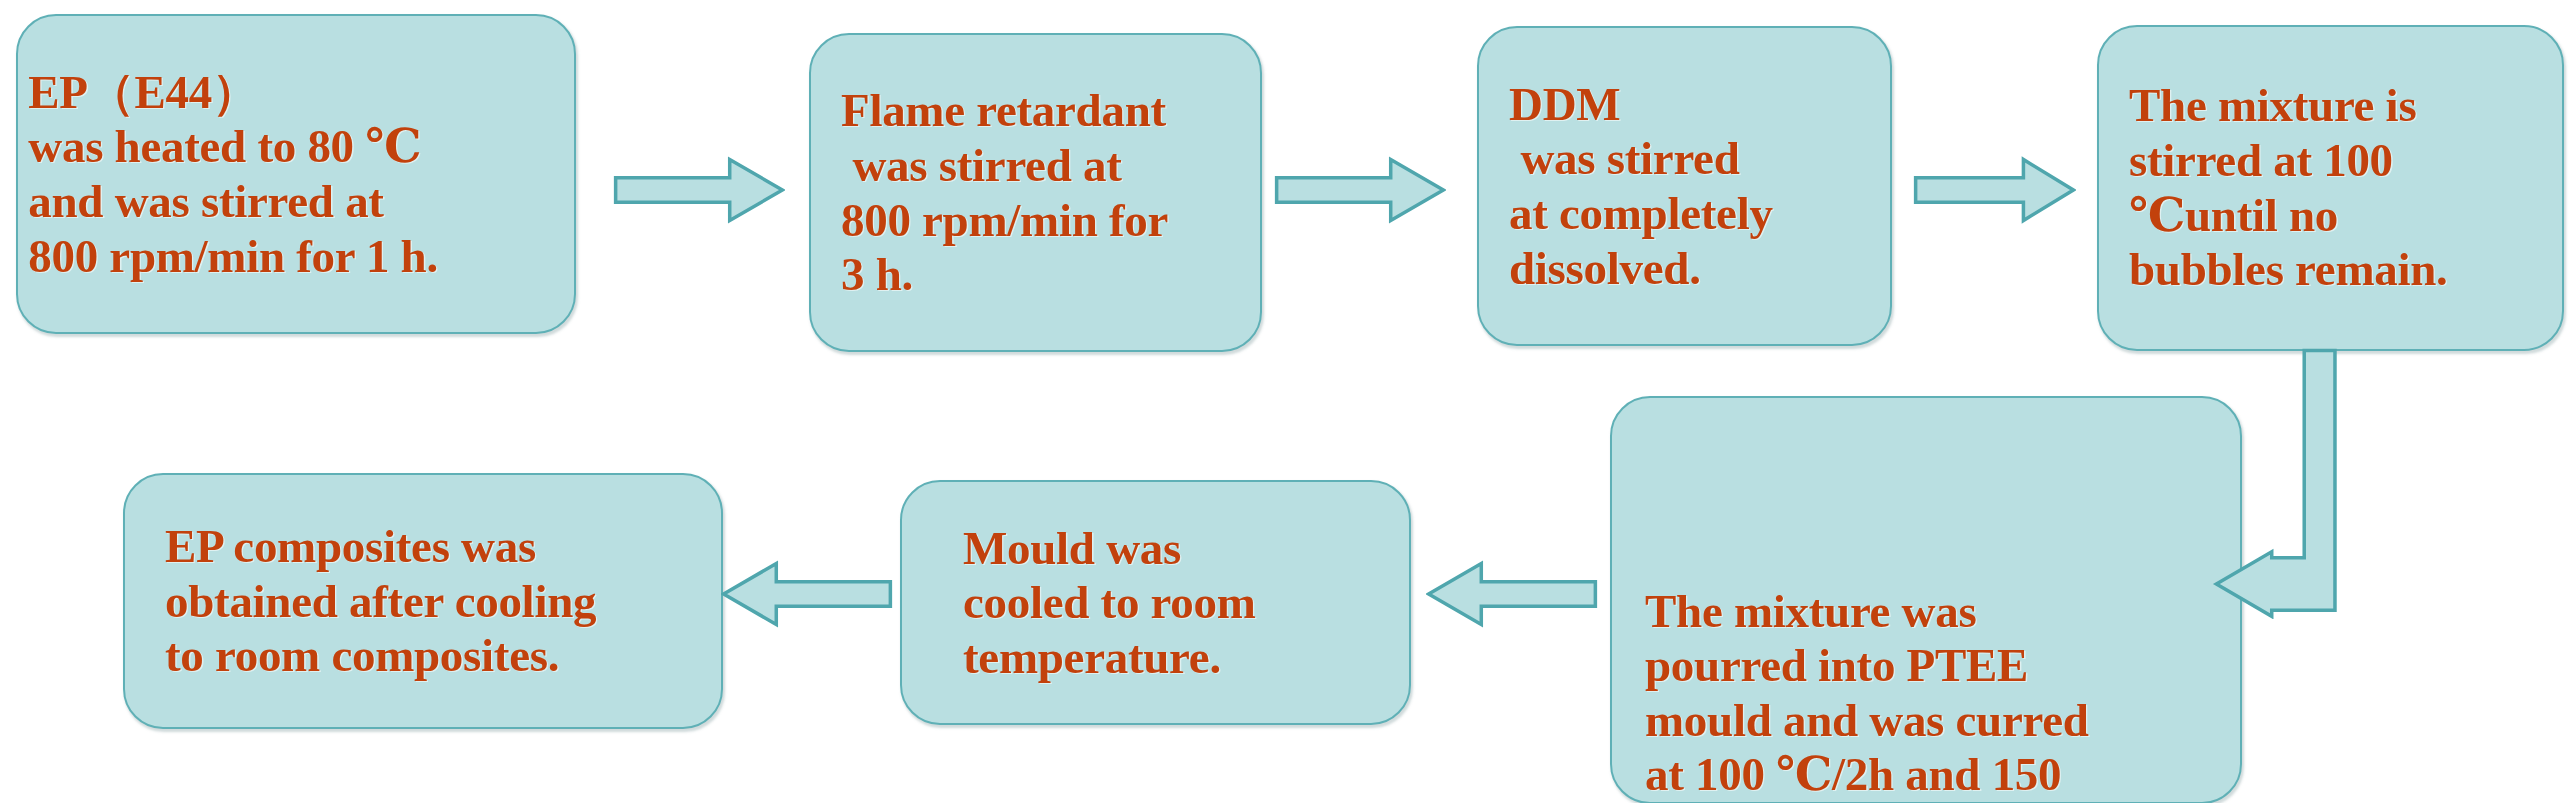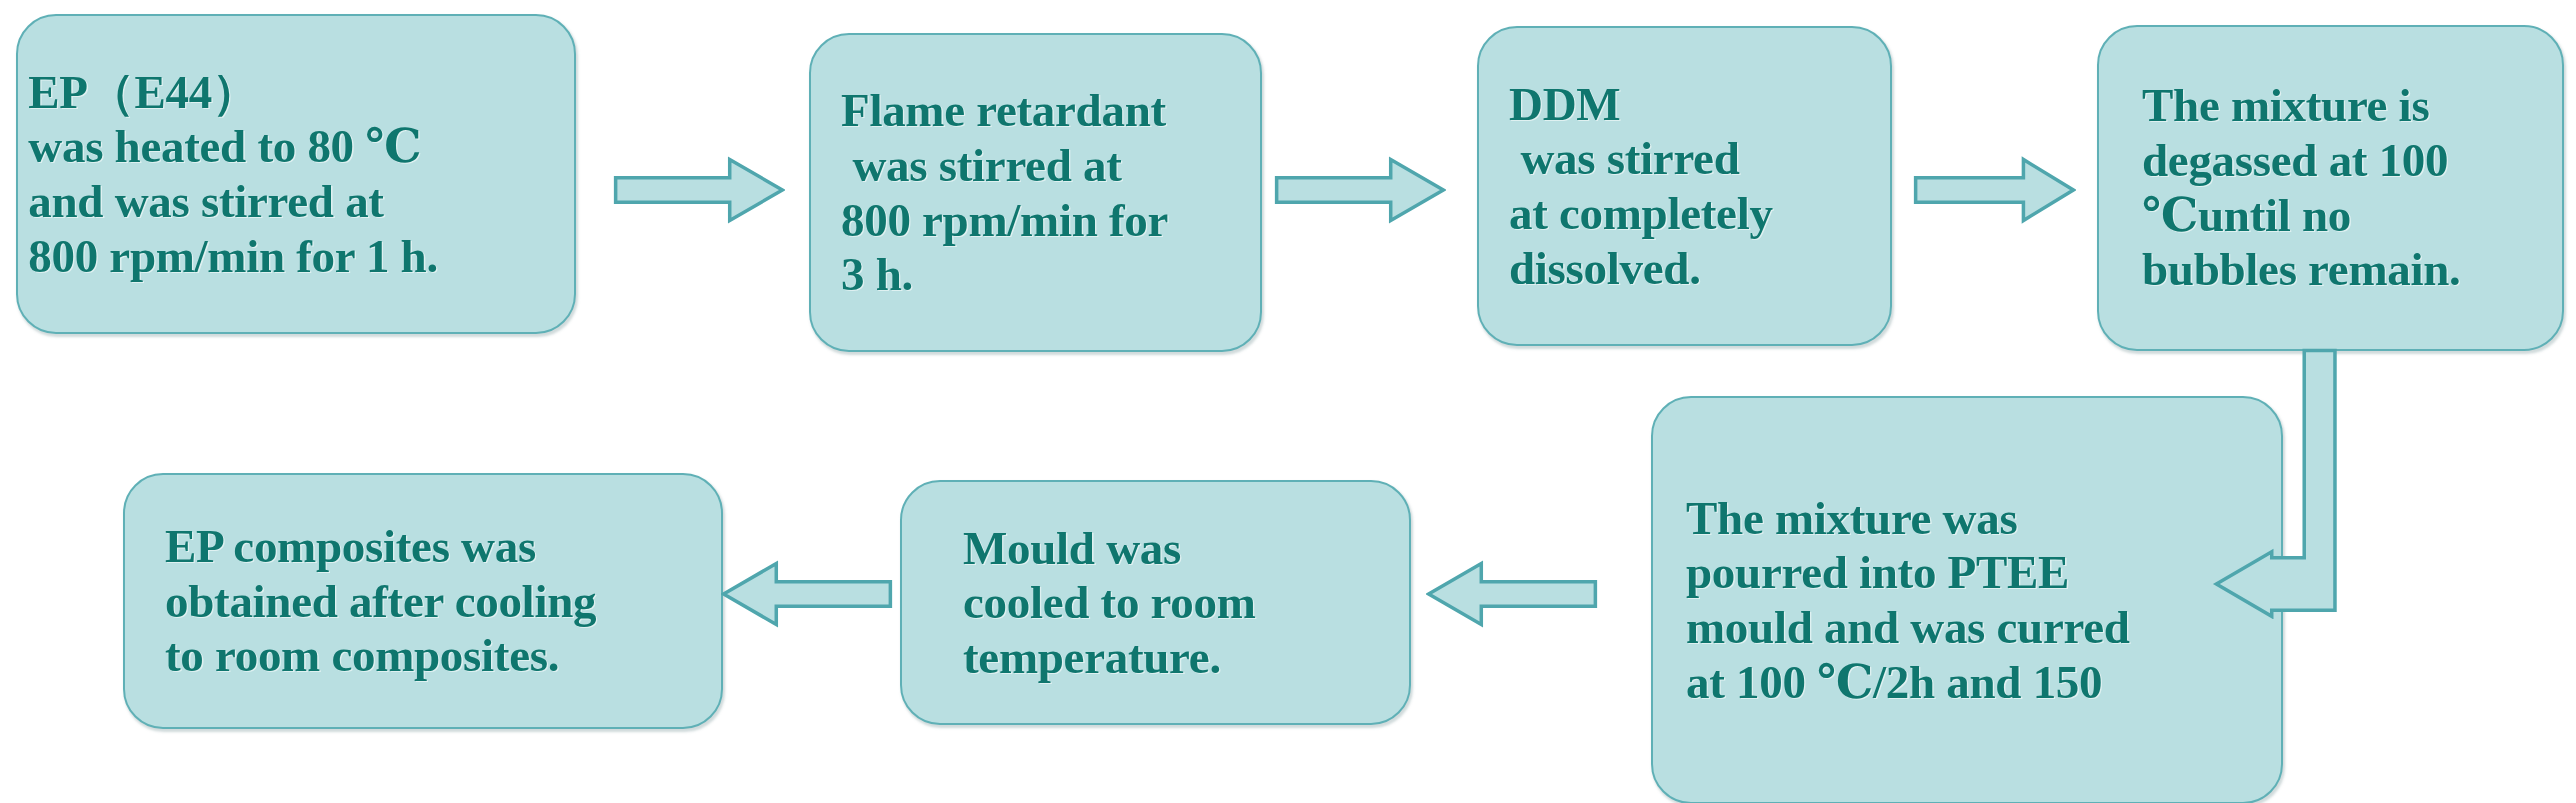--- a/index.html
+++ b/index.html
@@ -22,44 +22,44 @@
     box-sizing: border-box;
     background: #b9dfe1;
     border: 2.6px solid #5fb0b6;
     border-radius: 40px;
     box-shadow: 1.8px 2.6px 2.6px rgba(120,150,152,0.35);
     display: flex;
     flex-direction: column;
     justify-content: center;
   }
   .node .line {
-    color: #0f766e;
+    color: #c2410c;
     font-weight: bold;
     font-size: 47px;
     line-height: 1.16;
     letter-spacing: -0.3px;
     white-space: pre;
     text-shadow: 1.3px 1.3px 0 rgba(255,255,255,0.55);
   }
   .node-inner {
     padding: 0 19px 0 23px;
   }
   
   #node-1 { left: 15.8px;   top: 14px;  width: 560px;  height: 320px; }
   #node-2 { left: 809px;  top: 33px;  width: 453px;  height: 319px; }
   #node-3 { left: 1477px; top: 26px;  width: 415px;  height: 320px; }
   #node-4 { left: 2097px; top: 24.5px;  width: 467px;  height: 326px; }
-  #node-5 { left: 1651px; top: 396px; width: 632px;  height: 408px; }
+  #node-5 { left: 1610px; top: 396px; width: 632px;  height: 408px; justify-content: flex-end; }
   #node-6 { left: 900px; top: 480px; width: 511px;  height: 245px; }
   #node-7 { left: 123px;  top: 473px; width: 600px;  height: 256px; }
 
   #node-1 .node-inner { padding-left: 10.5px; }
   #node-2 .node-inner { padding-left: 30px; }
   #node-3 .node-inner { padding-left: 30px; }
-  #node-4 .node-inner { padding-left: 43px; }
+  #node-4 .node-inner { padding-left: 30px; }
   #node-5 .node-inner { padding-left: 33px; }
   #node-6 .node-inner { padding-left: 61px; }
   #node-7 .node-inner { padding-left: 40px; }
 
   
   .arrow {
     position: absolute;
   }
   .arrow svg { display: block; width: 100%; height: 100%; }
   .arrow path {
@@ -103,21 +103,21 @@
       <div class="line">DDM</div>
       <div class="line"> was stirred</div>
       <div class="line">at completely</div>
       <div class="line">dissolved.</div>
     </div>
   </div>
 
   <div class="node" id="node-4">
     <div class="node-inner">
       <div class="line">The mixture is</div>
-      <div class="line">degassed at 100</div>
+      <div class="line">stirred at 100</div>
       <div class="line">℃until no</div>
       <div class="line">bubbles remain.</div>
     </div>
   </div>
 
   <div class="node" id="node-5">
     <div class="node-inner">
       <div class="line">The mixture was</div>
       <div class="line">pourred into PTEE</div>
       <div class="line">mould and was curred</div>

